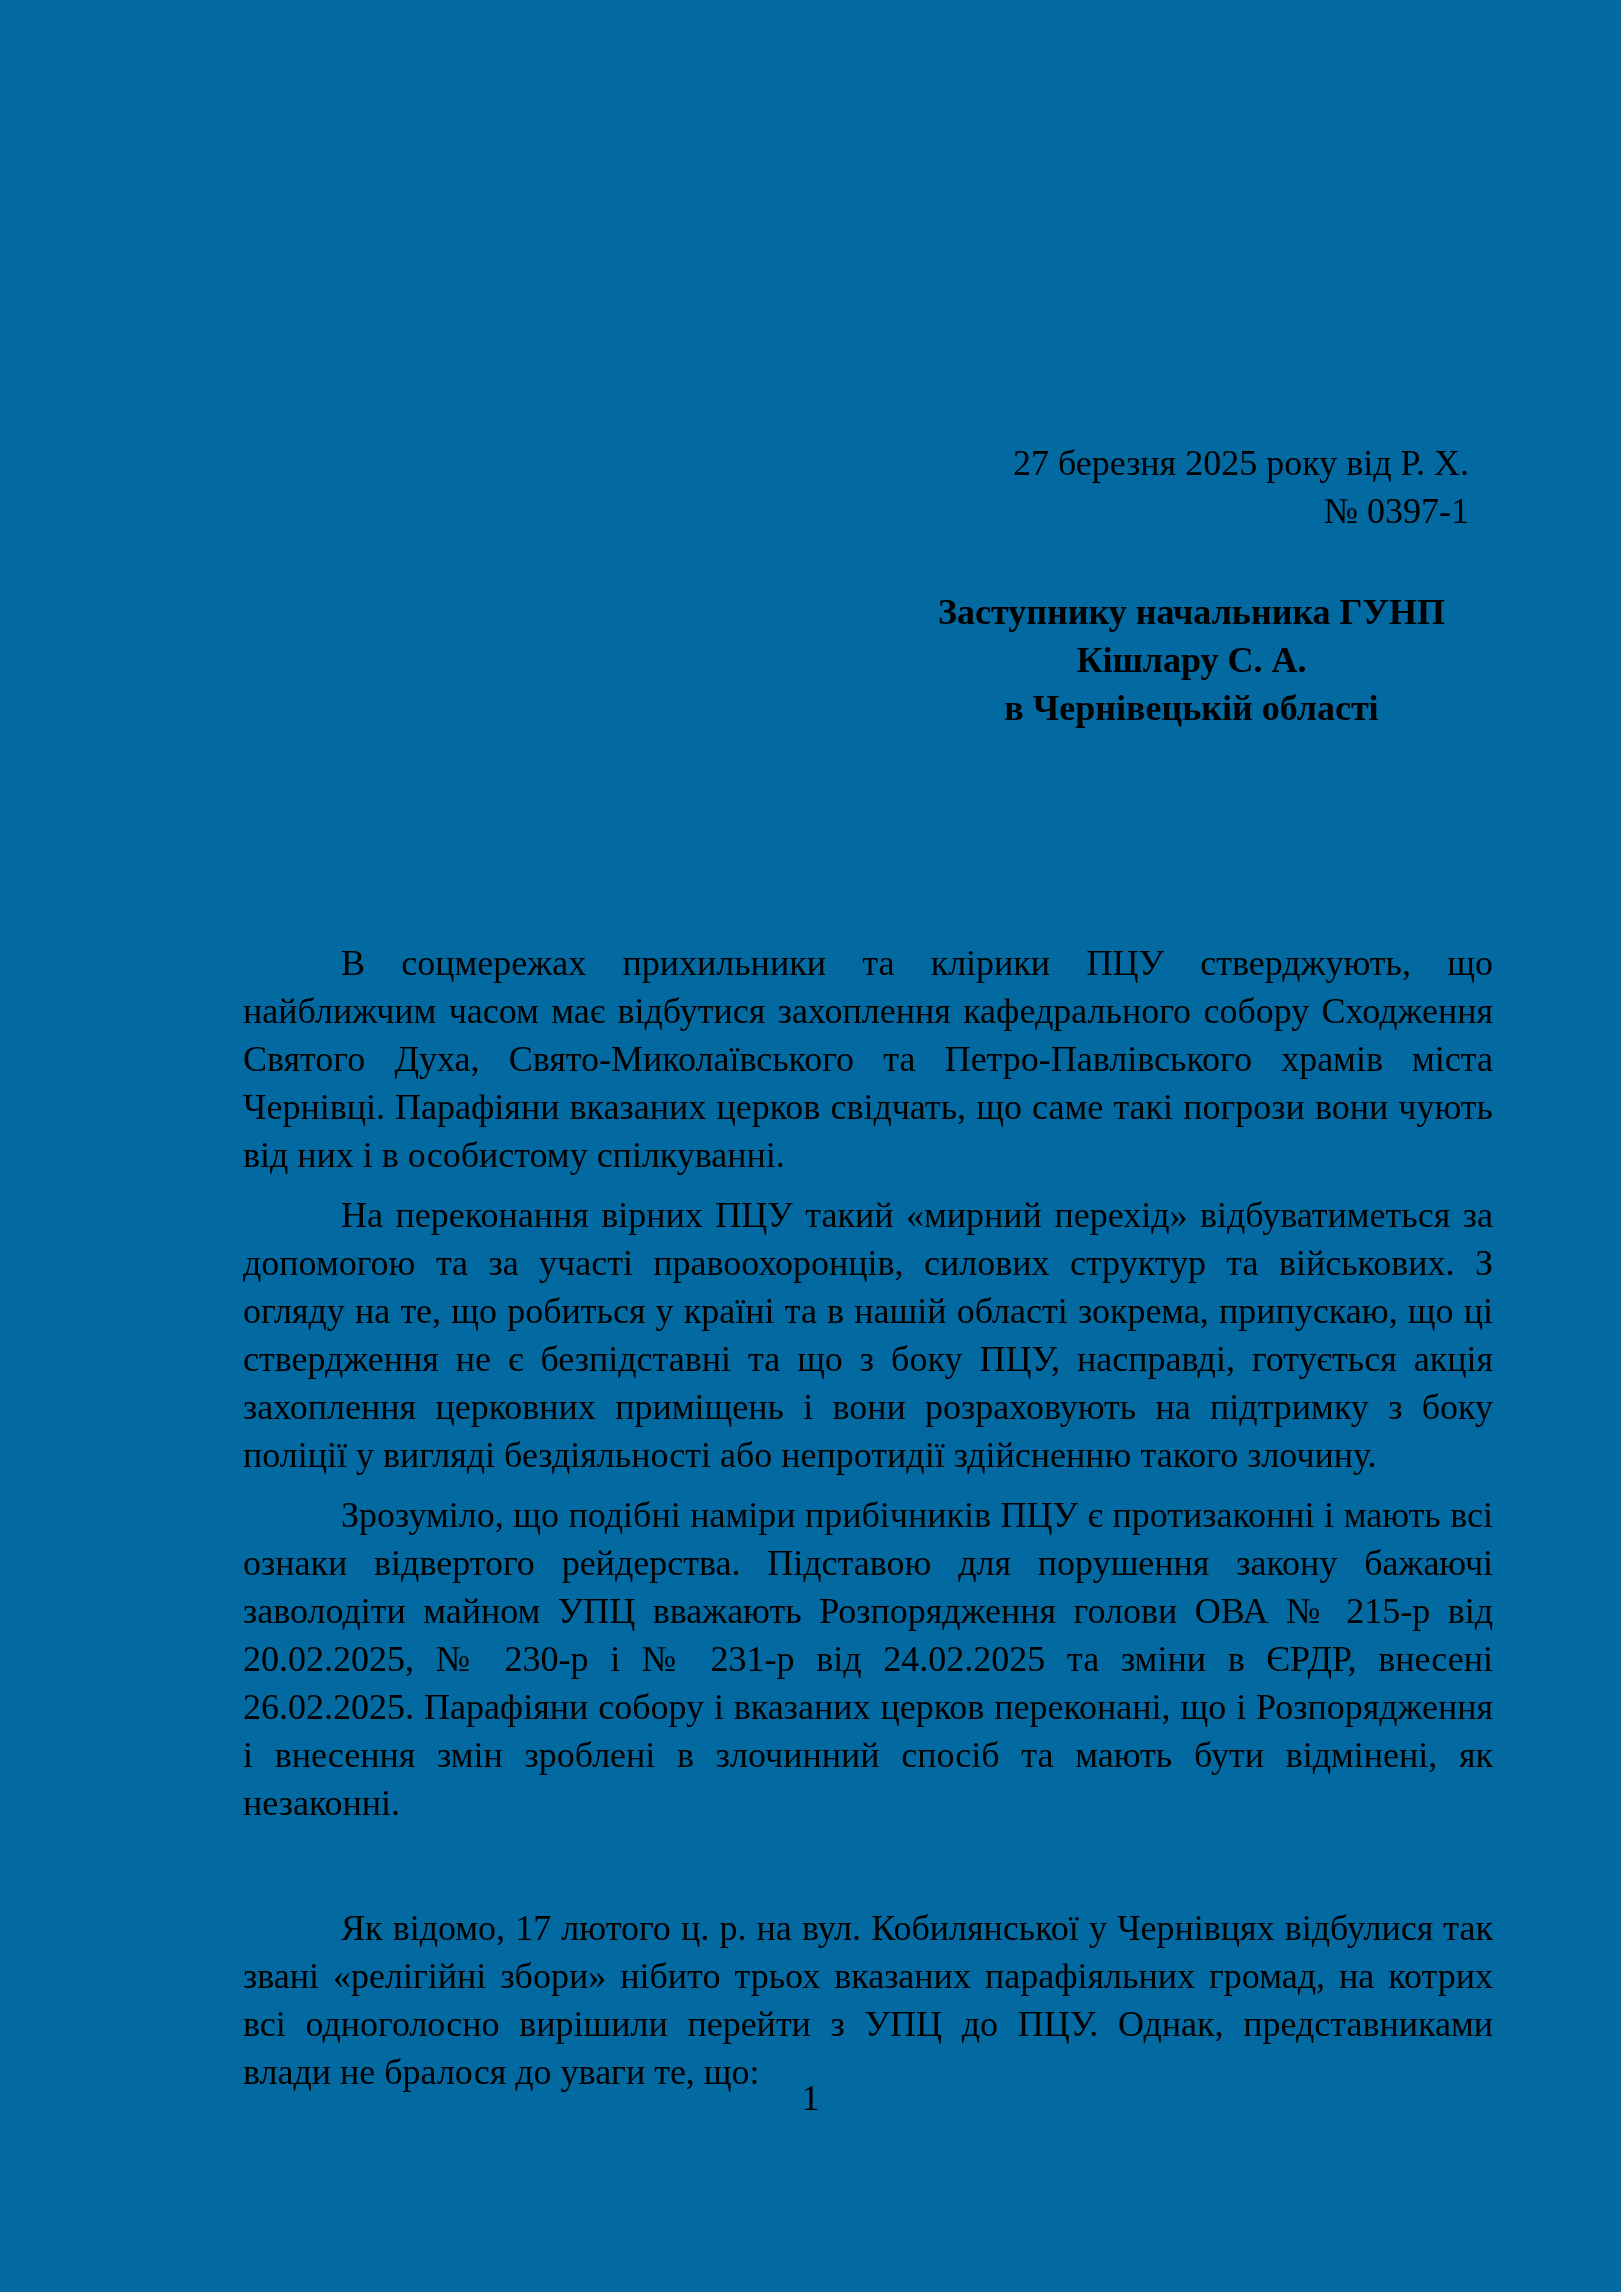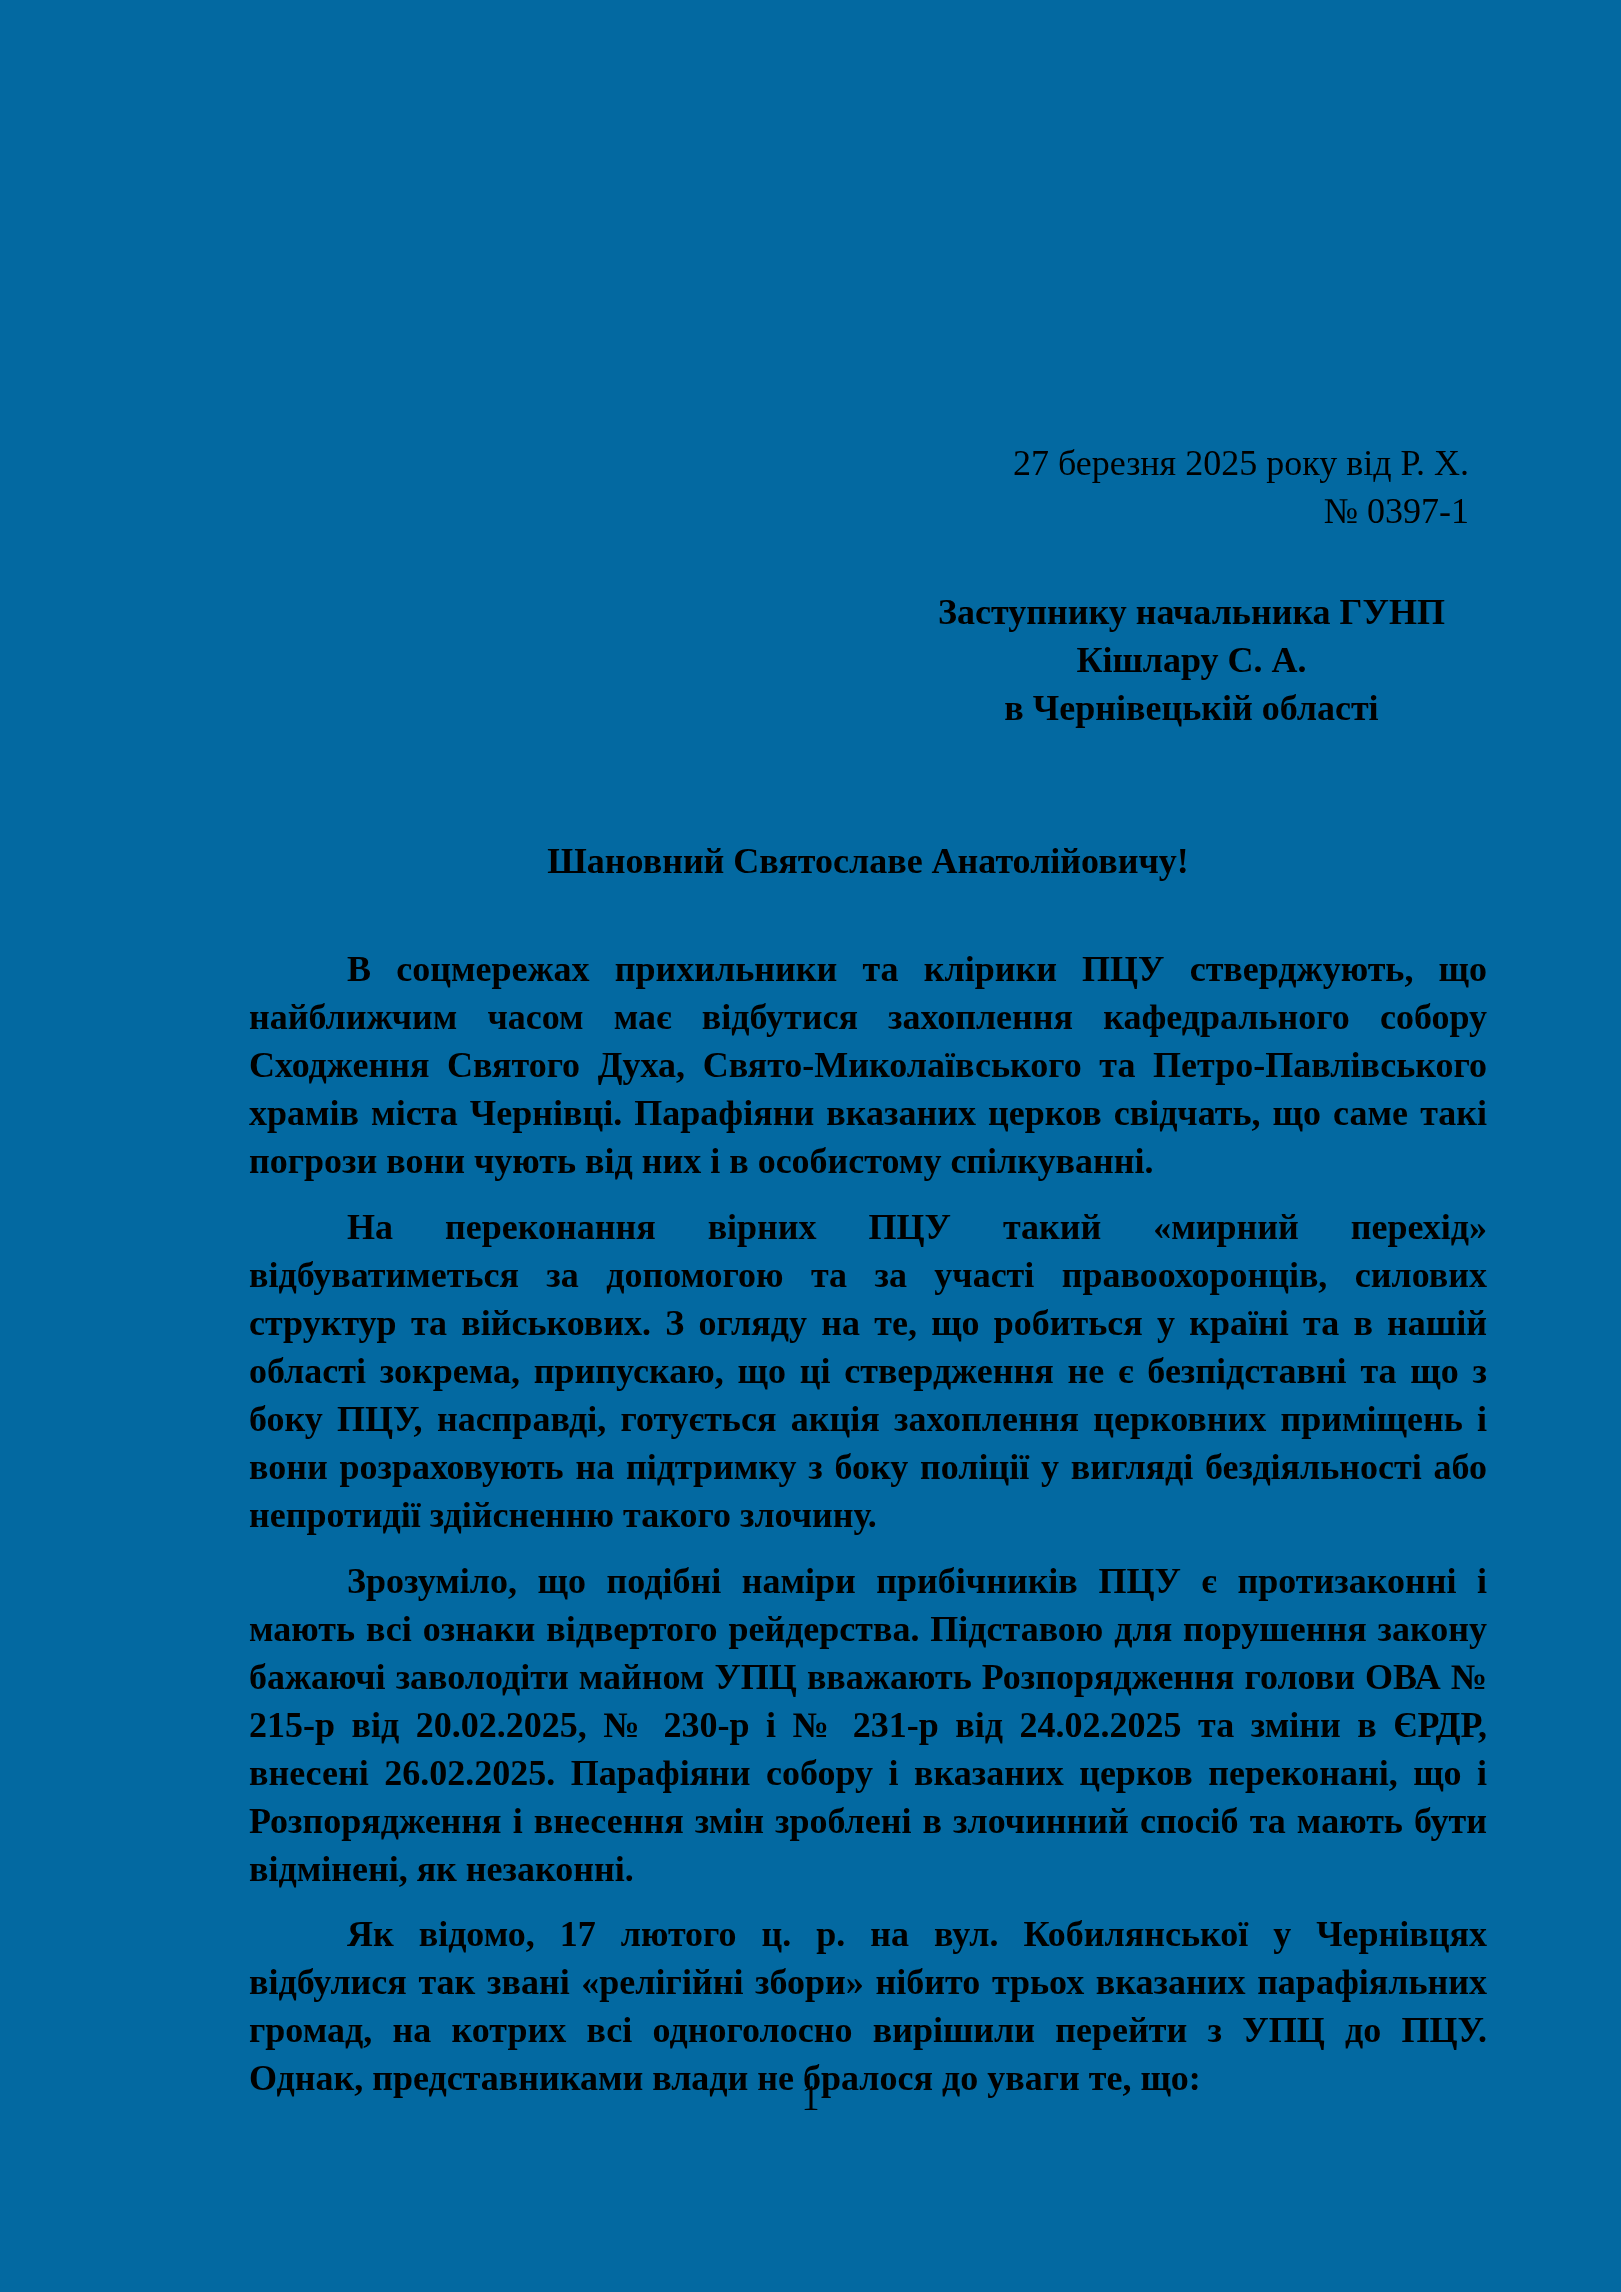--- a/index.html
+++ b/index.html
@@ -54,24 +54,23 @@
     }
     .body-text {
       position: absolute;
       left: 231px;
       width: 1274px;
       font-size: 36px;
       line-height: 48px;
       text-align: justify;
     }
     .body-text p {
-      margin: 18px;
+      margin: 12px;
       text-indent: 98px;
       text-align: justify;
-      font-weight: bold;
     }
     .block-1 { top: 927px; }
     .block-2 { top: 1892px; }
     .page-number {
       position: absolute;
       left: 0;
       width: 1621px;
       top: 2074px;
       text-align: center;
       font-size: 36px;
@@ -87,21 +86,20 @@
     <div>27 березня 2025 року від Р. Х.</div>
     <div>№ 0397-1</div>
   </div>
 
   <div class="addressee">
     <div>Заступнику начальника ГУНП</div>
     <div>Кішлару С. А.</div>
     <div>в Чернівецькій області</div>
   </div>
 
-  <div class="salutation">Шановний Святославе Анатолійовичу!</div>
 
   <div class="body-text block-1">
     <p>В соцмережах прихильники та клірики ПЦУ стверджують, що найближчим часом має відбутися захоплення кафедрального собору Сходження Святого Духа, Свято-Миколаївського та Петро-Павлівського храмів міста Чернівці. Парафіяни вказаних церков свідчать, що саме такі погрози вони чують від них і в особистому спілкуванні.</p>
     <p>На переконання вірних ПЦУ такий «мирний перехід» відбуватиметься за допомогою та за участі правоохоронців, силових структур та військових. З огляду на те, що робиться у країні та в нашій області зокрема, припускаю, що ці ствердження не є безпідставні та що з боку ПЦУ, насправді, готується акція захоплення церковних приміщень і вони розраховують на підтримку з боку поліції у вигляді бездіяльності або непротидії здійсненню такого злочину.</p>
     <p>Зрозуміло, що подібні наміри прибічників ПЦУ є протизаконні і мають всі ознаки відвертого рейдерства. Підставою для порушення закону бажаючі заволодіти майном УПЦ вважають Розпорядження голови ОВА № 215-р від 20.02.2025, № 230-р і № 231-р від 24.02.2025 та зміни в ЄРДР, внесені 26.02.2025. Парафіяни собору і вказаних церков переконані, що і Розпорядження і внесення змін зроблені в злочинний спосіб та мають бути відмінені, як незаконні.</p>
   </div>
 
   <div class="body-text block-2">
     <p>Як відомо, 17 лютого ц. р. на вул. Кобилянської у Чернівцях відбулися так звані «релігійні збори» нібито трьох вказаних парафіяльних громад, на котрих всі одноголосно вирішили перейти з УПЦ до ПЦУ. Однак, представниками влади не бралося до уваги те, що:</p>
   </div>

